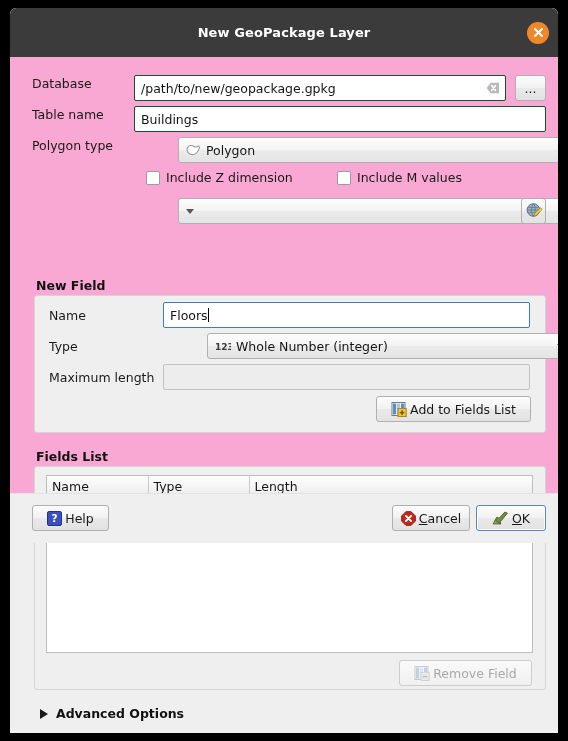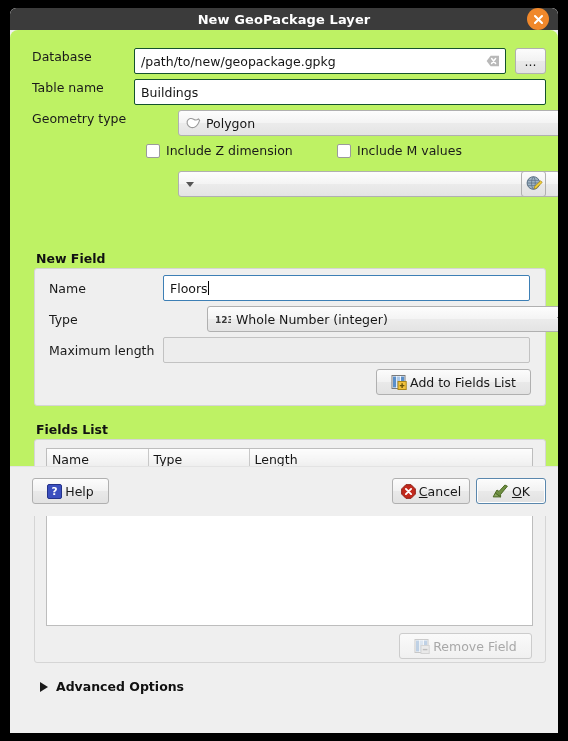--- a/index.html
+++ b/index.html
@@ -26,21 +26,21 @@
     height: 725px;
     background: #efefef;
     border-radius: 6px 6px 0 0;
     overflow: hidden;
     box-sizing: border-box;
   }
 
   
   #titlebar {
     position: relative;
-    height: 22px;
+    height: 49px;
     background: #3b3b3b;
     border-radius: 6px 6px 0 0;
     display: flex;
     align-items: center;
     justify-content: center;
   }
   #titlebar-title {
     color: #ffffff;
     font-size: 13px;
     font-weight: bold;
@@ -59,23 +59,22 @@
     align-items: center;
     justify-content: center;
     cursor: pointer;
   }
   #close-btn svg { display: block; }
 
   
   #dialog-body {
     position: relative;
     height: 486px;
-    background: #bef264;
-    box-sizing: border-box;
-    border-radius: 8px;
+    background: #f9a8d4;
+    box-sizing: border-box;
   }
 
   
   .row {
     position: absolute;
     display: flex;
     align-items: center;
   }
   .form-label {
     font-size: 12.5px;
@@ -298,21 +297,21 @@
     </div>
 
     <div class="row" style="left:22px; top:50px;">
       <div class="form-label" style="width:100px;">Table name</div>
     </div>
     <div class="lineedit" style="position:absolute; left:124px; top:49px; width:412px;">
       <span class="val">Buildings</span>
     </div>
 
     <div class="row" style="left:22px; top:81px;">
-      <div class="form-label" style="width:100px;">Geometry type</div>
+      <div class="form-label" style="width:100px;">Polygon type</div>
     </div>
     <div class="combo" style="position:absolute; left:124px; top:80px; width:412px;">
       <span class="ctext">
         <span style="display:flex;">
           <svg width="15" height="12" viewBox="0 0 15 12">
             <path d="M1.2 4.2 C2.6 1.2 5.5 0.9 7.6 2.2 C9.4 3.3 11 3.2 12.4 1.8 L13.6 3.4 C12.6 6.4 11.3 9.2 8.4 10.3 C5.2 11.4 2 9.6 1.2 6.6 Z" fill="#ffffff" stroke="#9a9a9a" stroke-width="1.1" stroke-linejoin="round"></path>
           </svg>
         </span>
         <span>Polygon</span>
       </span>

